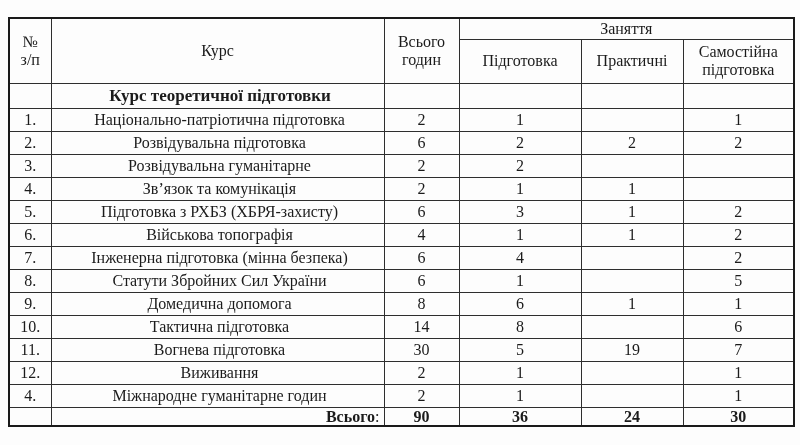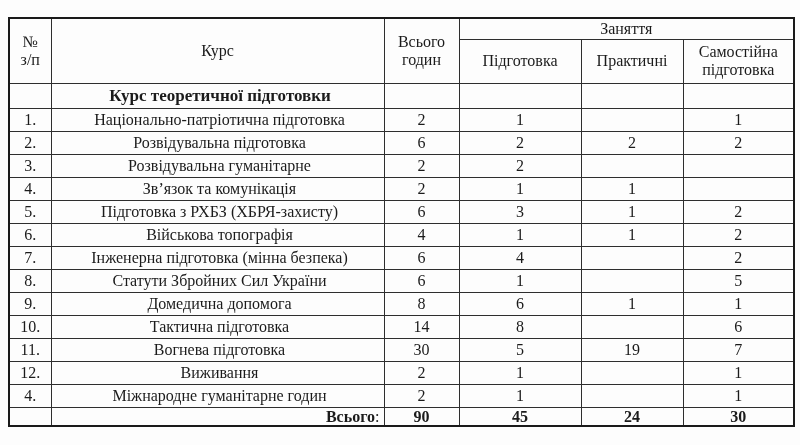--- a/index.html
+++ b/index.html
@@ -204,19 +204,19 @@
     <td class="cell-topic">Міжнародне гуманітарне годин</td>
     <td>2</td>
     <td>1</td>
     <td></td>
     <td>1</td>
   </tr>
         <tr class="totals-row" id="totals-row">
         <td></td>
         <td class="cell-total-label"><span>Всього</span><span class="colon">:</span></td>
         <td>90</td>
-        <td>45</td>
+        <td>36</td>
         <td>24</td>
         <td>30</td>
       </tr>
     </tbody>
   </table>
 </div>
 
 </body></html>

